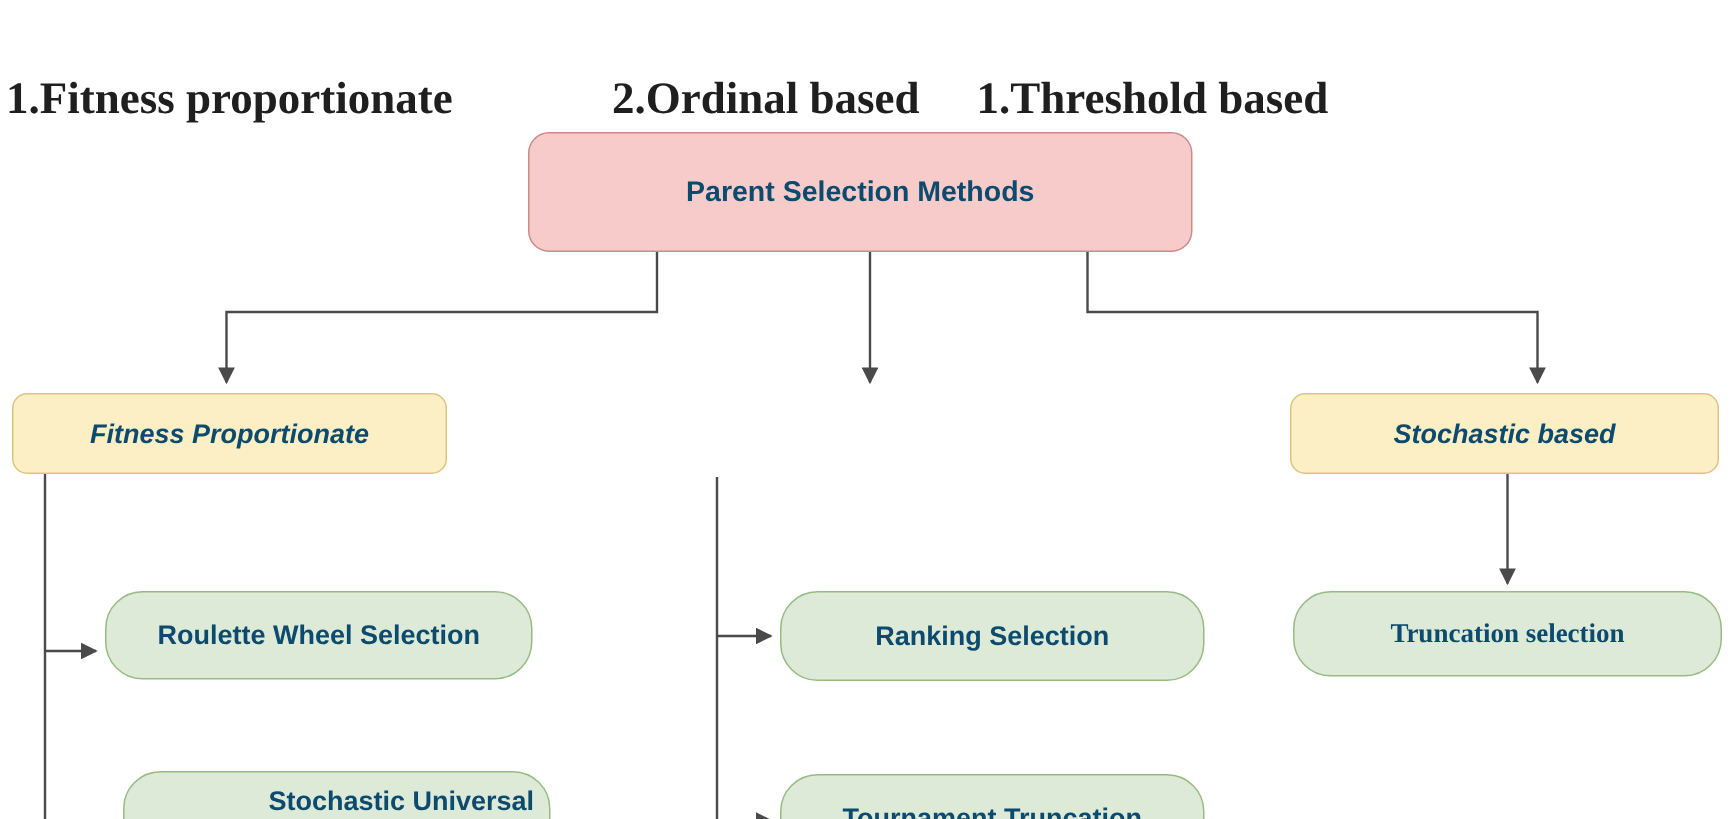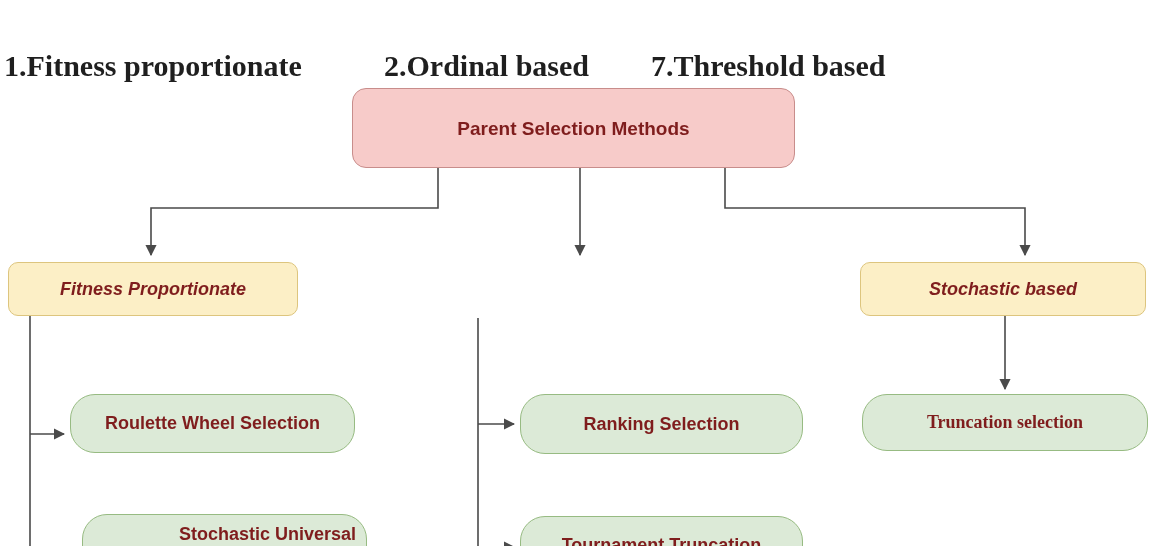--- a/index.html
+++ b/index.html
@@ -27,21 +27,21 @@
     white-space: nowrap;
   }
   .box {
     position: absolute;
     box-sizing: border-box;
     display: flex;
     align-items: center;
     justify-content: center;
     text-align: center;
     font-weight: bold;
-    color: #7f1d1d;
+    color: #0c4a6e;
     border-style: solid;
     border-width: 1.5px;
     border-radius: 10px;
     font-size: 18px;
     line-height: 21px;
     padding: 4px 10px;
   }
   .box.root {
     background: #f7cbc9;
     border-color: #c88d8b;
@@ -66,22 +66,22 @@
     height: 546px;
     pointer-events: none;
   }
 </style>
 </head>
 <body>
 
 <div id="canvas">
 
   <span class="hdr" style="left:4px">1.Fitness proportionate</span>
-  <span class="hdr" style="left:384px">2.Ordinal based</span>
-  <span class="hdr" style="left:651px">7.Threshold based</span>
+  <span class="hdr" style="left:408px">2.Ordinal based</span>
+  <span class="hdr" style="left:651px">1.Threshold based</span>
 
   <svg id="connectors" viewBox="0 0 1153 546" xmlns="http://www.w3.org/2000/svg">
     <defs>
       <marker id="arrow" viewBox="0 0 10 10" refX="9" refY="5" markerWidth="7" markerHeight="7" orient="auto-start-reverse">
         <path d="M 0 0 L 10 5 L 0 10 z" fill="#4a4a4a"></path>
       </marker>
     </defs>
     <path d="M438 127 L438 167 L151 167 L151 214" fill="none" stroke="#4a4a4a" stroke-width="1.6" marker-end="url(#arrow)"></path>
     <path d="M580 127 L580 214" fill="none" stroke="#4a4a4a" stroke-width="1.6" marker-end="url(#arrow)"></path>
     <path d="M725 127 L725 167 L1025 167 L1025 214" fill="none" stroke="#4a4a4a" stroke-width="1.6" marker-end="url(#arrow)"></path>

